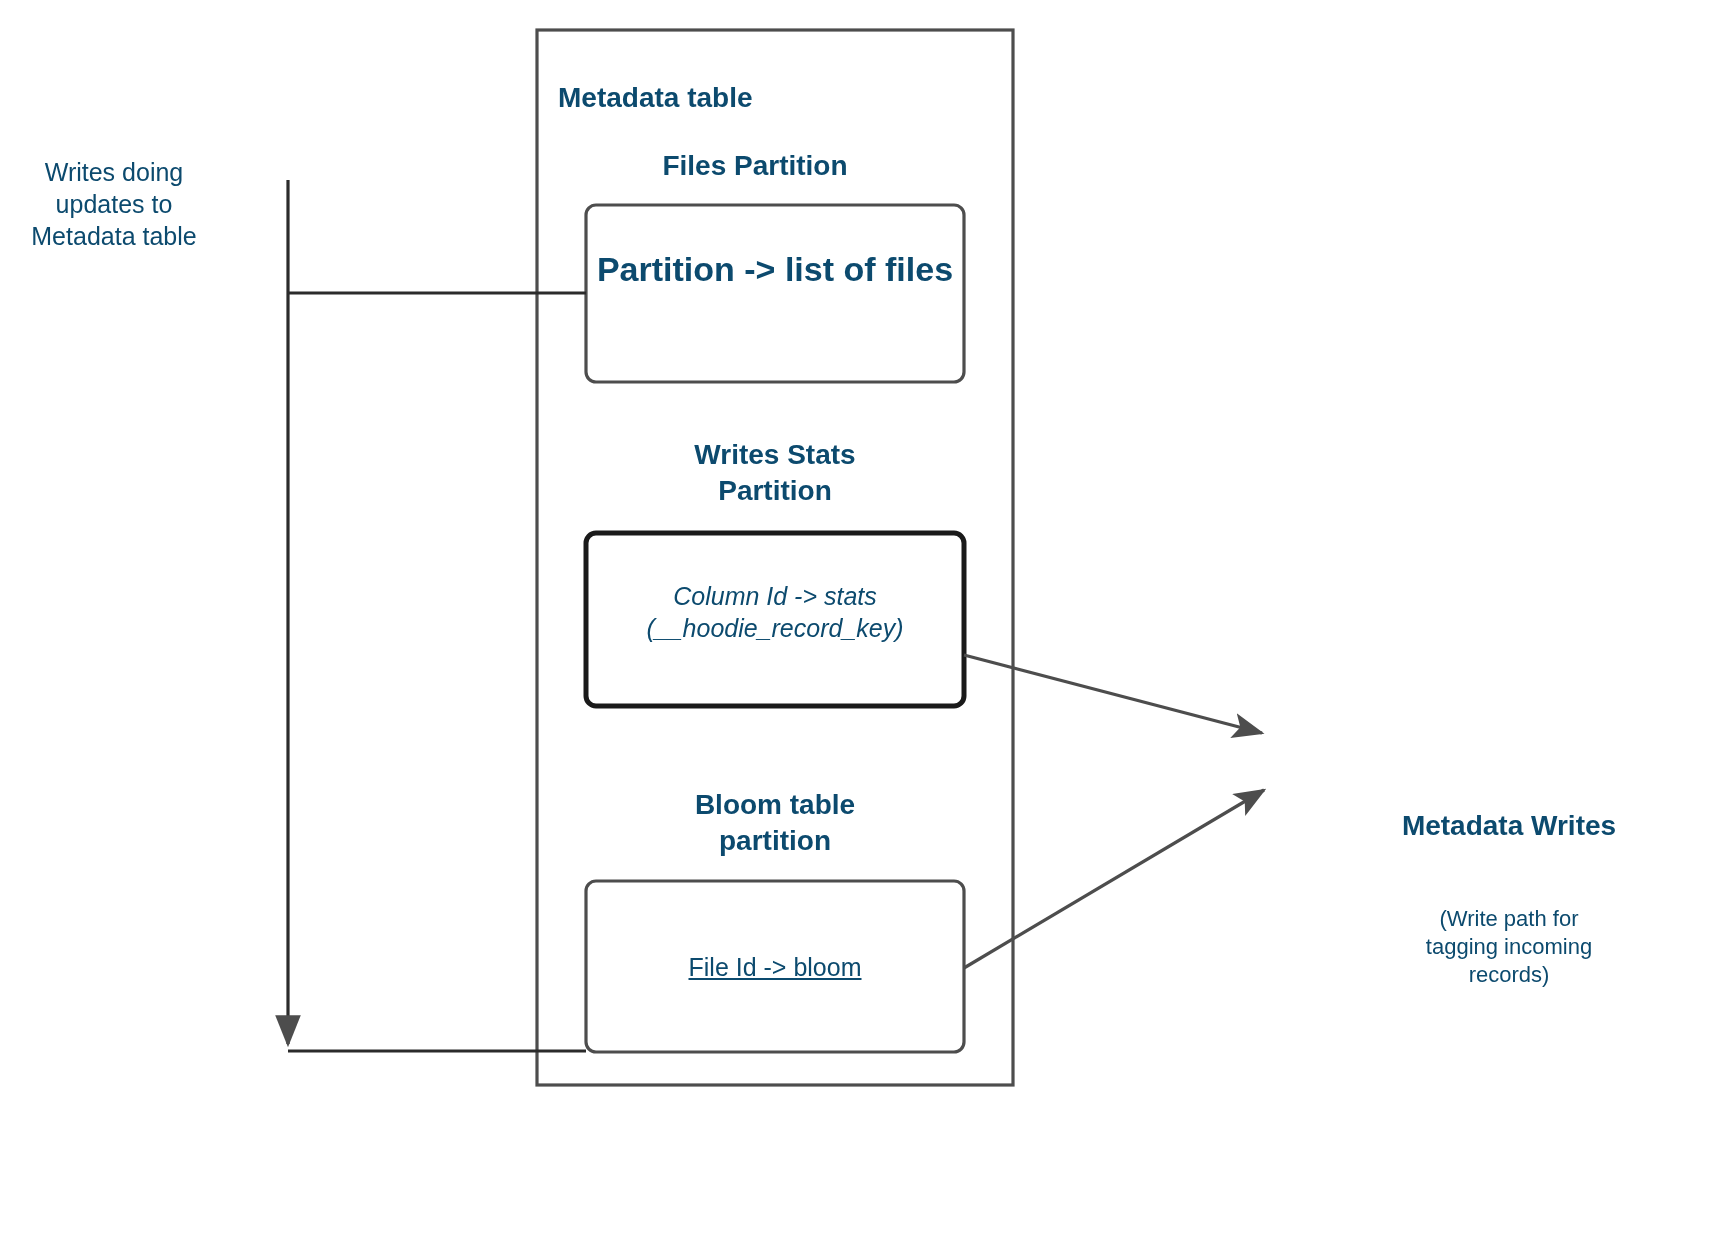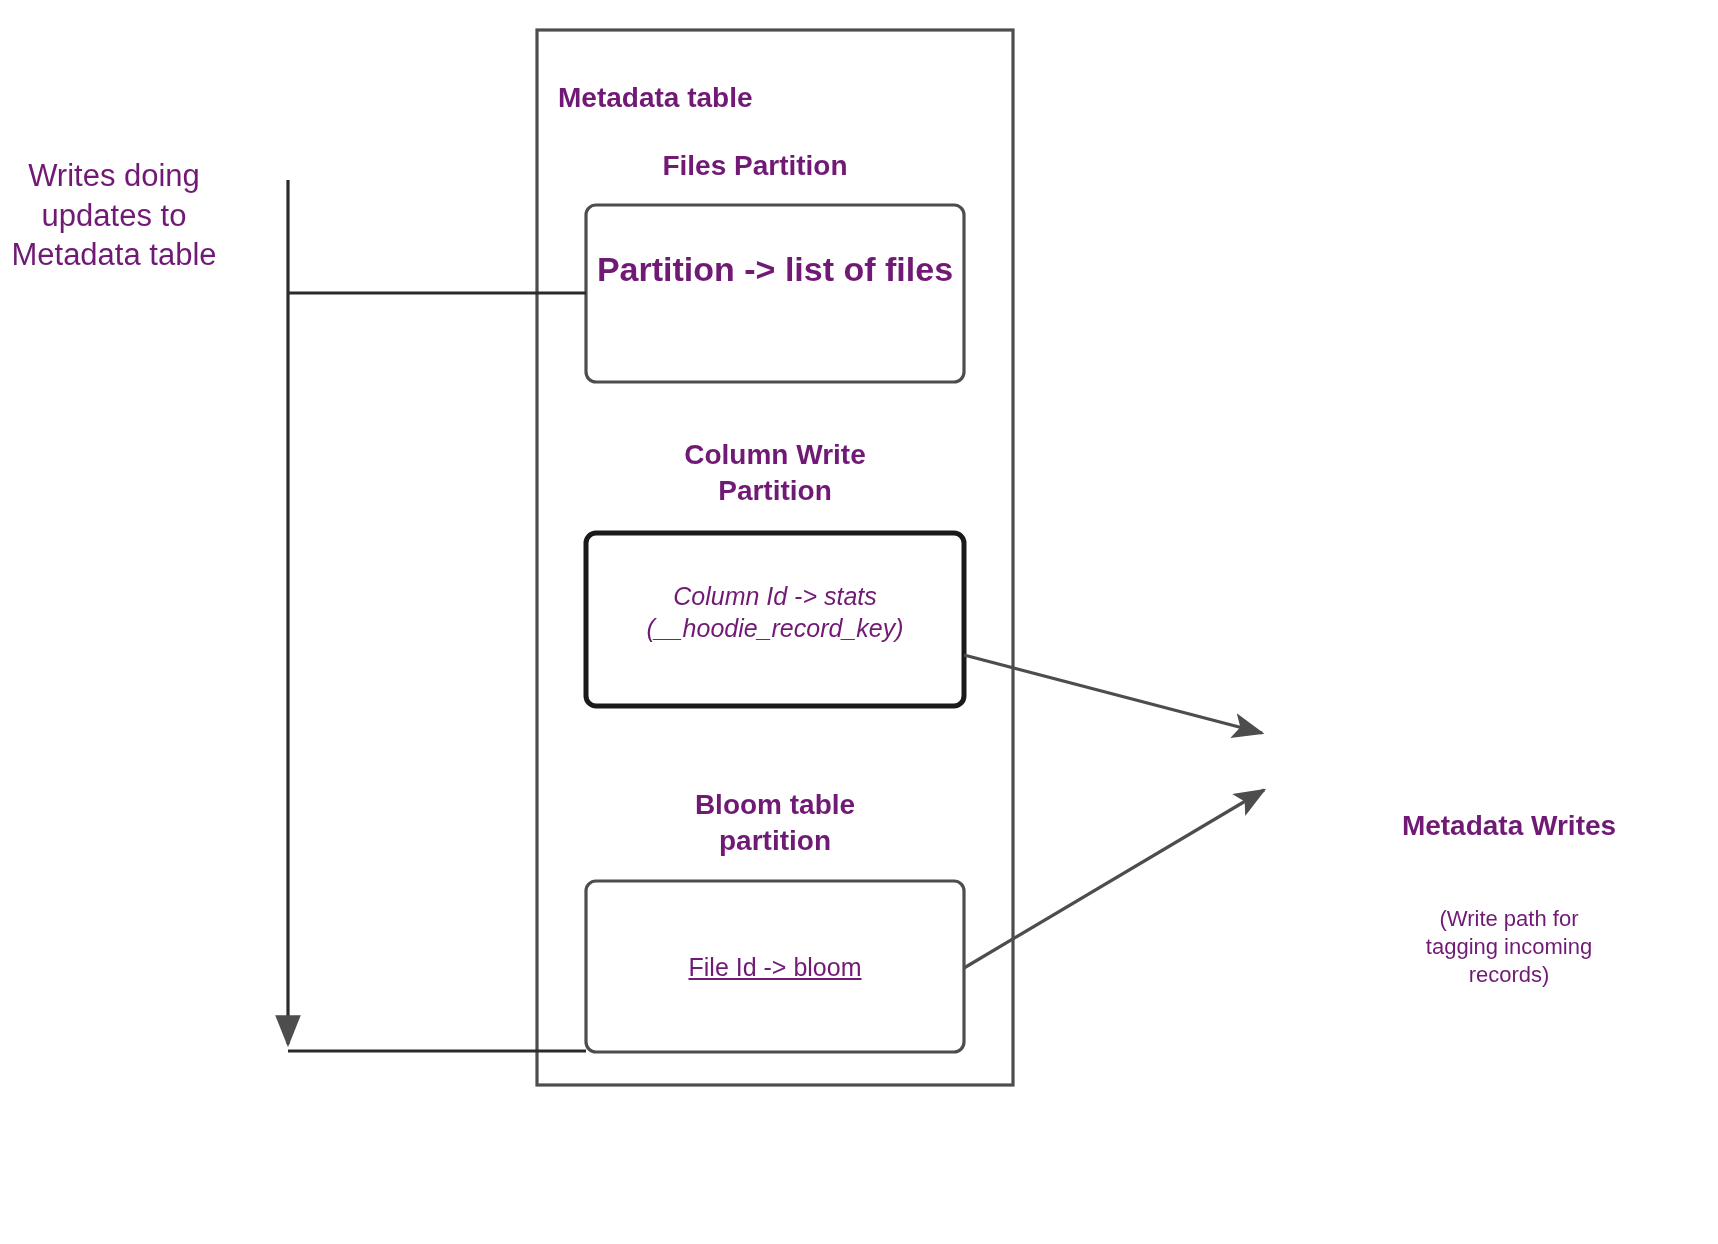--- a/index.html
+++ b/index.html
@@ -18,34 +18,34 @@
   #canvas {
     position: absolute;
     inset: 0;
     width: 1718px;
     height: 1244px;
   }
   .txt {
     position: absolute;
     text-align: center;
     line-height: 1.28;
-    color: #701a75;
+    color: #0c4a6e;
     white-space: pre-line;
     font-family: "Liberation Sans", sans-serif;
   }
   .bold {
     font-weight: bold;
   }
 
   
   #writes-label {
     left: 8px;
     top: 156px;
     width: 212px;
-    font-size: 31px;
+    font-size: 25px;
     text-align: center;
   }
   #metadata-table-title {
     left: 558px;
     top: 80px;
     width: 330px;
     font-size: 28px;
     text-align: left;
   }
   #files-partition-title {
@@ -135,21 +135,21 @@
 <div class="txt" id="writes-label">Writes doing
 updates to
 Metadata table</div>
 
 <div class="txt bold" id="metadata-table-title">Metadata table</div>
 
 <div class="txt bold" id="files-partition-title">Files Partition</div>
 
 <div class="txt" id="files-partition-body">Partition -&gt; list of files</div>
 
-<div class="txt bold" id="column-stats-title">Column Write
+<div class="txt bold" id="column-stats-title">Writes Stats
 Partition</div>
 
 <div class="txt" id="column-stats-body">Column Id  -&gt; stats
 (__hoodie_record_key)</div>
 
 <div class="txt bold" id="bloom-partition-title">Bloom table
 partition</div>
 
 <div class="txt" id="bloom-partition-body">File Id -&gt; bloom</div>
 

